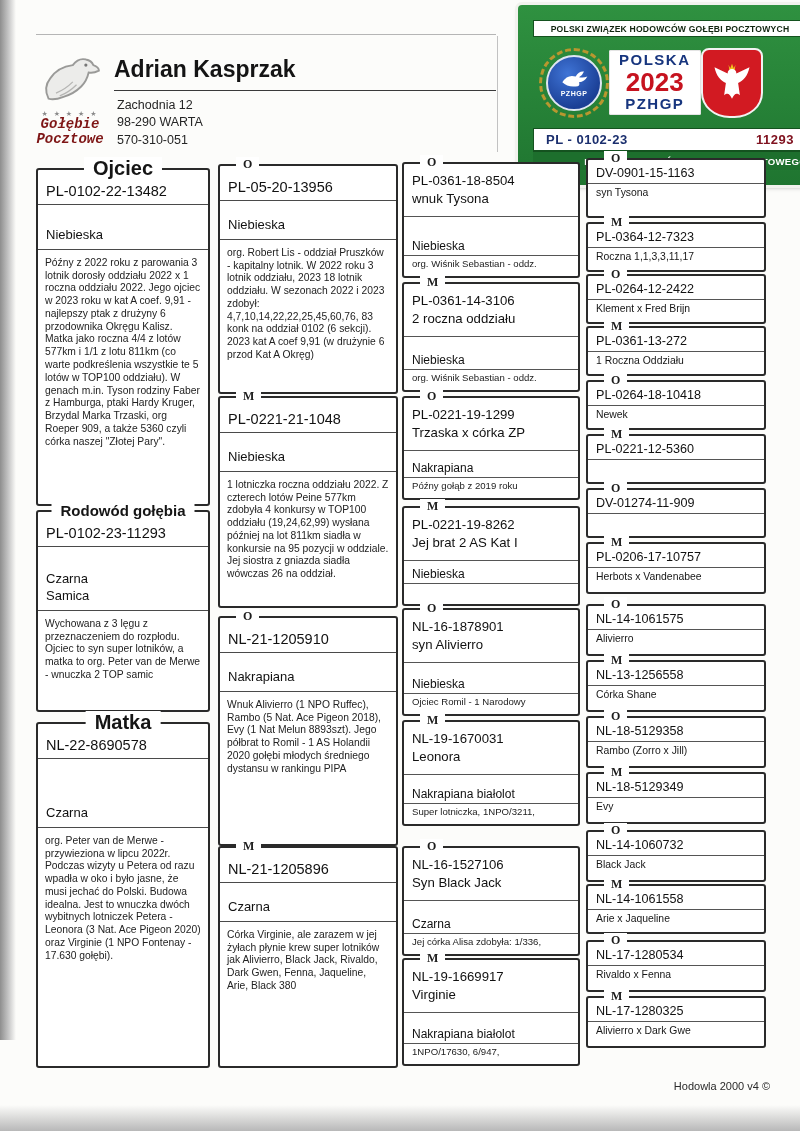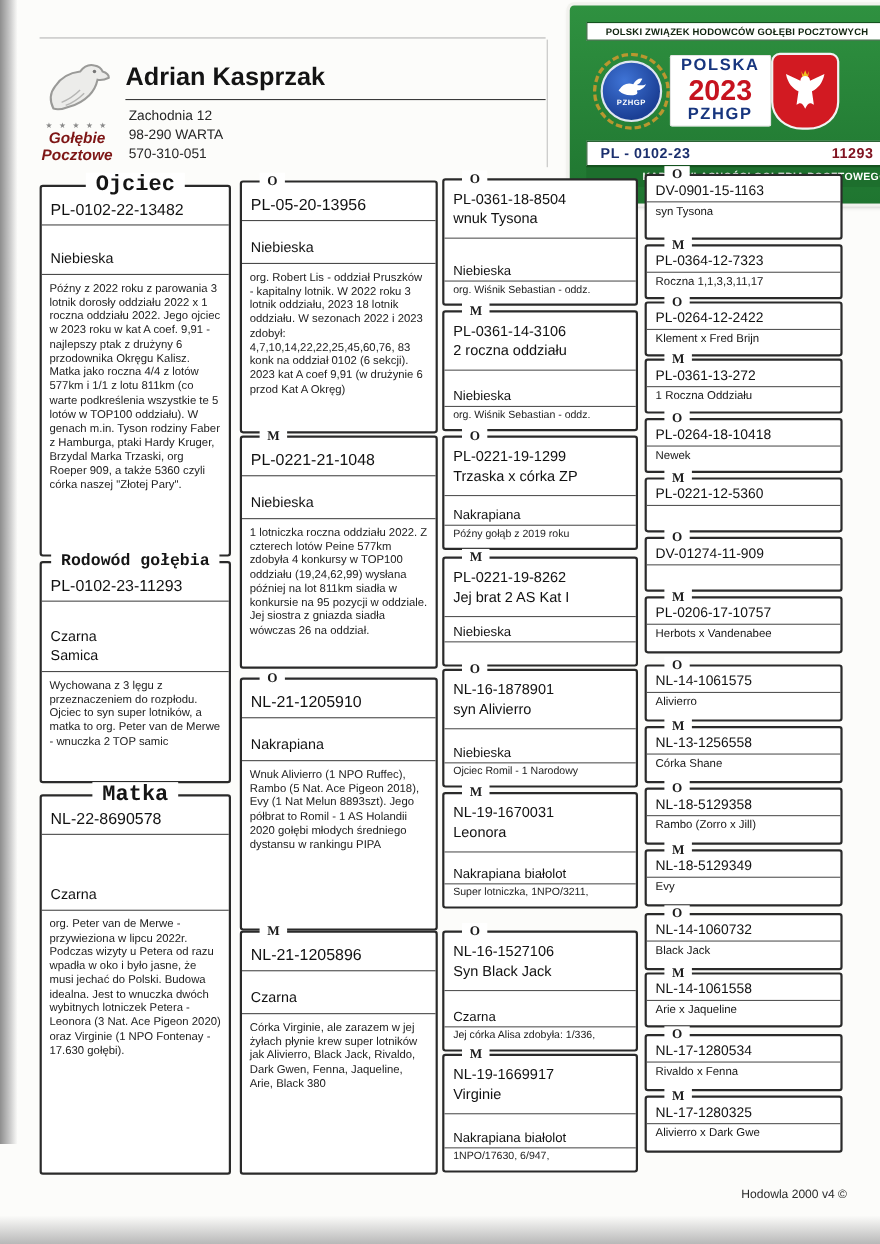--- a/index.html
+++ b/index.html
@@ -6,21 +6,21 @@
   body{background:#cfcfcf;font-family:"Liberation Sans",sans-serif;}
   .page{position:relative;width:800px;height:1131px;background:#fcfcfa;margin:0 auto;overflow:hidden;color:#1c1c1c;}
   .scan-left{position:absolute;left:0;top:0;width:16px;height:1040px;background:linear-gradient(to right,#8e8e8e,#c8c8c8 55%,rgba(255,255,255,0));}
   .scan-bottom{position:absolute;left:0;bottom:0;width:100%;height:26px;background:linear-gradient(to bottom,rgba(255,255,255,0),#b8b8b8);}
   .header-topline{position:absolute;left:36px;top:34px;width:460px;height:1px;background:#b5b5b5;}
   .header-vline{position:absolute;left:497px;top:36px;width:1px;height:116px;background:#c2c2c2;}
 
   
   .brandmark{position:absolute;left:28px;top:52px;width:84px;text-align:center;}
   .brand-stars{font-size:7px;color:#8a8a8a;letter-spacing:2px;line-height:1;margin-top:-2px;}
-  .brand-name{font-family:Liberation Sans, sans-serif;font-weight:bold;font-style:italic;color:#7e1616;font-size:14px;line-height:1.08;}
+  .brand-name{font-family:Liberation Mono, monospace;font-weight:bold;font-style:italic;color:#7e1616;font-size:14px;line-height:1.08;}
   .owner-name{position:absolute;left:114px;top:56px;width:382px;font-size:23px;font-weight:bold;color:#141414;border-bottom:1.5px solid #3a3a3a;padding-bottom:7px;}
   .owner-address{position:absolute;left:117px;top:97px;font-size:12.5px;color:#262626;line-height:1.38;}
 
   
   .badge{position:absolute;left:518px;top:5px;width:274px;height:150px;background:linear-gradient(#2f9140,#1f7530);border-radius:4px;padding:15px;display:flex;flex-direction:column;box-shadow:0 0 0 3px #f2f2ee,1px 2px 5px rgba(0,0,0,.35);}
   .badge-header{background:#fff;border:1px solid #14521f;font-size:8.6px;font-weight:bold;color:#10240f;text-align:center;padding:2.5px 0;letter-spacing:.2px;}
   .badge-main{flex:1;display:flex;align-items:center;justify-content:flex-start;padding:3px 6px;}
   .wreath{width:64px;height:64px;border-radius:50%;border:3px dashed #b9972f;display:flex;align-items:center;justify-content:center;}
   .pzhgp-logo{width:52px;height:52px;border-radius:50%;background:radial-gradient(circle at 38% 32%,#3f74d6 0%,#1b3f95 72%);border:2px solid #dfe6f2;display:flex;flex-direction:column;align-items:center;justify-content:center;gap:1px;}
   .pzhgp-logo-text{color:#fff;font-size:7px;font-weight:bold;letter-spacing:.5px;}
@@ -33,21 +33,21 @@
   .badge-ring{font-size:13px;font-weight:bold;color:#1b2f6e;letter-spacing:.5px;}
   .badge-serial{font-size:13px;font-weight:bold;color:#801320;letter-spacing:.5px;}
   .badge-footer{background:#1d6f2d;border-top:1px solid #14521f;color:#fff;font-size:9.6px;font-weight:bold;text-align:right;padding:3.5px 0;letter-spacing:.3px;}
 
   
   .pbox{position:absolute;background:#fff;border:2px solid #2a2a2a;border-radius:3px;}
   .col1{left:36px;width:170px;}
   .col2{left:218px;width:176px;}
   .col3{left:402px;width:174px;}
   .col4{left:586px;width:176px;}
-  .box-title{position:absolute;top:-13px;left:50%;transform:translateX(-50%);background:#fff;padding:0 9px;font-family:Liberation Mono, monospace;font-weight:bold;font-size:20px;white-space:nowrap;color:#151515;}
+  .box-title{position:absolute;top:-13px;left:50%;transform:translateX(-50%);background:#fff;padding:0 9px;font-family:Liberation Sans, sans-serif;font-weight:bold;font-size:20px;white-space:nowrap;color:#151515;}
   .box-title.small{font-size:15px;top:-10px;}
   .marker{position:absolute;top:-9px;left:16px;background:#fff;padding:0 7px;font-family:"Liberation Serif",serif;font-weight:bold;font-size:12px;color:#1c1c1c;}
   .ringline{padding:13px 8px 5px;font-size:14.5px;color:#111;border-bottom:1.5px solid #4a4a4a;}
   .colorline{margin-top:20px;padding:0 8px 5px;font-size:13px;border-bottom:1.5px solid #4a4a4a;color:#111;line-height:1.3;}
   .col2 .colorline{margin-top:16px;}
   .desc{padding:7px 7px 6px;font-size:10.3px;line-height:1.24;color:#222;}
   .box3{display:flex;flex-direction:column;}
   .ring3{padding:8px 8px 8px;font-size:13.2px;line-height:1.35;border-bottom:1px solid #555;color:#111;}
   .color3{margin-top:auto;padding:0 8px 2px;font-size:12px;border-bottom:1px solid #555;color:#111;}
   .info3{padding:2px 8px 5px;font-size:9.6px;color:#222;min-height:13px;}

